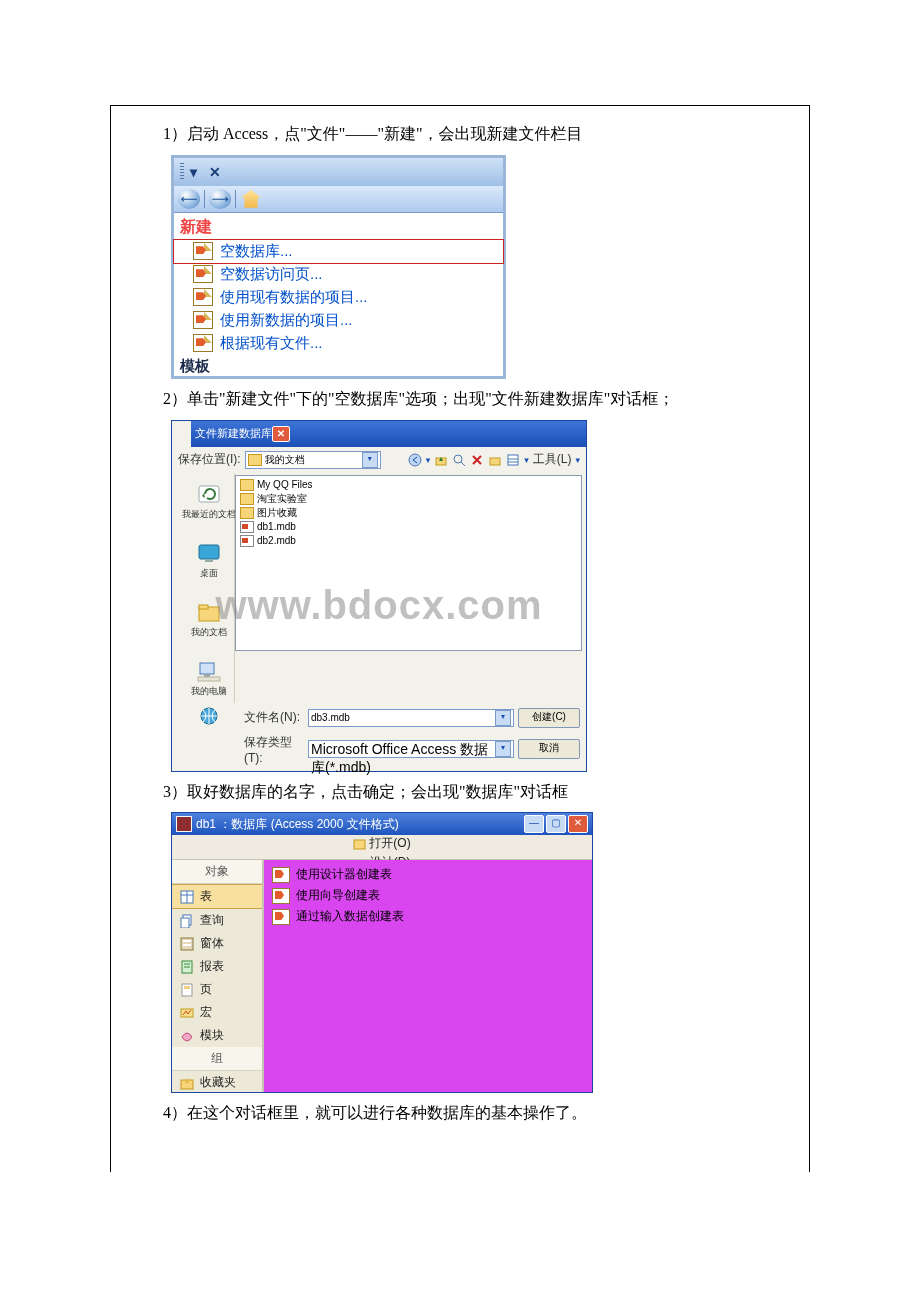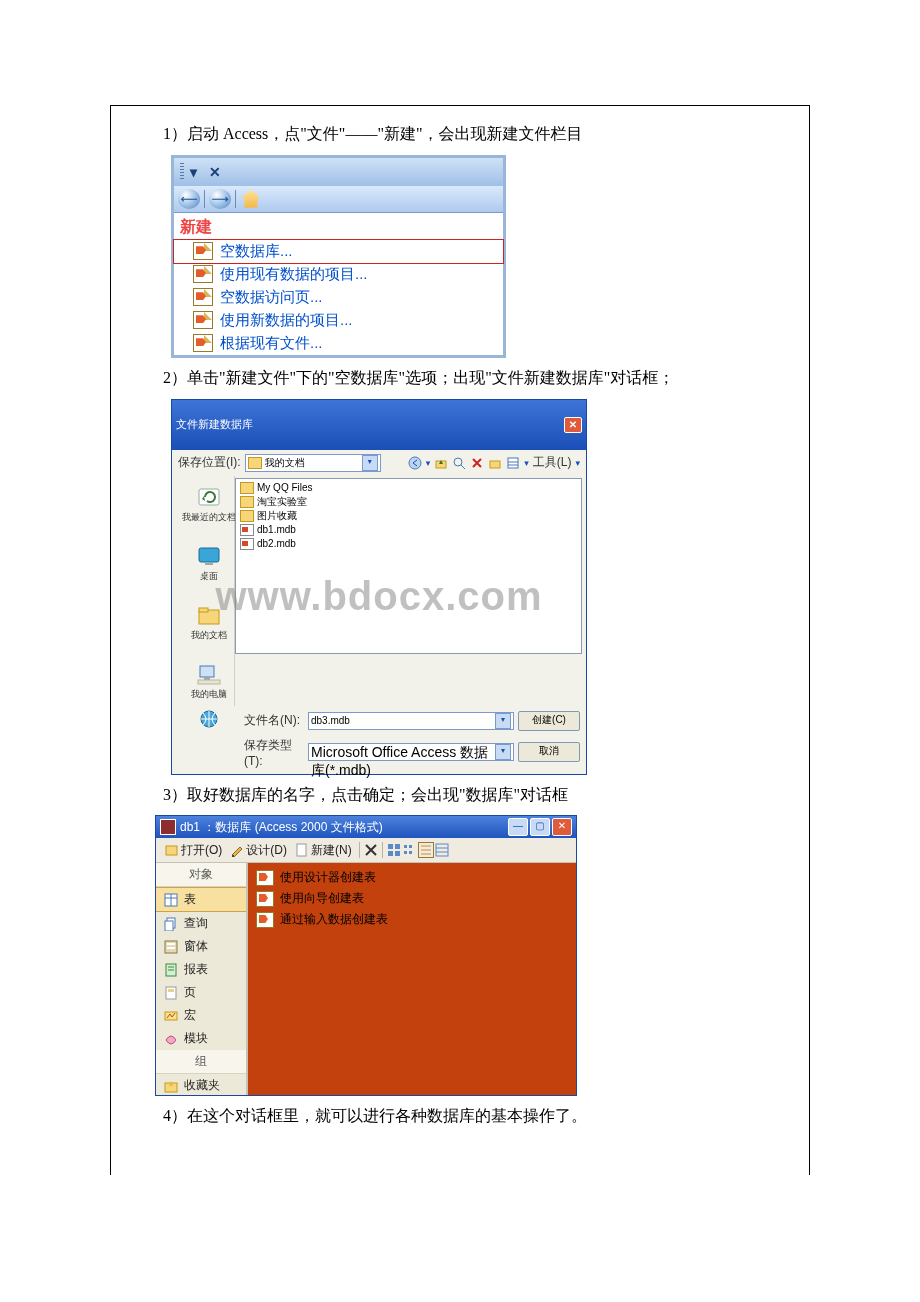--- a/index.html
+++ b/index.html
@@ -105,22 +105,22 @@
     border: 1px solid #1848a0;
     font-size: 11px;
     font-family: "SimSun", sans-serif;
     background: #f3f2ea;
     position: relative;
   }
   .dlg-titlebar {
     height: 18px;
     background: linear-gradient(#3e74d7, #1a4fb7);
     color: #fff; font-size: 11px;
-    display: flex; align-items: center; padding: 16px 4px;
-    justify-content: space-between;
+    display: flex; align-items: center; padding: 4px 4px;
+    margin-left: 19px;
   }
   .dlg-close {
     width: 16px; height: 14px; background: #e05a3c;
     color:#fff; text-align:center; line-height:13px; font-weight:bold;
     border:1px solid #fff; border-radius:2px; font-size:10px;
   }
   .dlg-controls {
     height: 20px; display:flex; align-items:center; gap:4px;
     padding: 3px 6px; background:#f3f2ea;
   }
@@ -175,21 +175,21 @@
     text-align:center;
     font-family: Arial, sans-serif;
     font-size: 40px; font-weight:700;
     color: rgba(140,140,140,0.55);
     letter-spacing: 1px;
     pointer-events:none;
   }
   
   .dbwin {
     width: 420px;
-    margin: 6px 0 6px 24px;
+    margin: 6px 0 6px 40px;
     border: 1px solid #1848a0;
     background: #efebe0;
     font-family: "SimSun","MS Shell Dlg", sans-serif;
   }
   .dbwin-titlebar {
     height: 22px;
     background: linear-gradient(#4e82de,#1e54bd);
     display:flex; align-items:center; color:#fff;
     padding:0 4px; justify-content:space-between;
     font-size: 12px;
@@ -202,20 +202,21 @@
   .winbtn {
     width:18px; height:16px; background:#c8dbf4; border:1px solid #fff;
     text-align:center; line-height:14px; font-size:10px; color:#1a4fb7;
     border-radius:2px;
   }
   .winbtn.close { background:#e05a3c; color:#fff;}
   .dbwin-toolbar {
     height: 24px; display:flex; align-items:center; gap:2px;
     padding: 0 6px; font-size:12px; color:#222;
     border-bottom:1px solid #c6c2b4;
+    flex-direction:column;
   }
   .tbtn { display:flex; align-items:center; gap:2px; padding:0 3px;}
   .tb-ic { width:14px; height:14px; }
   .tb-sep { width:1px; height:16px; background:#b8b49e; margin:0 2px;}
   .dbwin-body { display:flex; height: 232px;}
   .dbwin-sidebar {
     width: 90px;  background:#ece9d8;
     border-right:1px solid #c6c2b4;
     display:flex; flex-direction:column;
     font-size:12px;
@@ -224,21 +225,21 @@
     text-align:center; padding:3px 0; color:#5a5a5a;
     background:#f7f5ec; border-bottom:1px solid #d8d4c4;
   }
   .sb-item {
     display:flex; align-items:center; gap:6px;
     padding:3px 6px 3px 8px; color:#222;
   }
   .sb-item.active { background:#f7e0a0; border:1px solid #cba44a; border-left:none; border-right:none;}
   .sb-ic { width:14px; height:14px;}
   .dbwin-main {
-    flex:1; background:#c2410c; border-left:1px solid #c6c2b4;
+    flex:1; background:#d946ef; border-left:1px solid #c6c2b4;
     padding:4px;
   }
   .main-item {
     display:flex; align-items:center; gap:6px;
     font-size:12px; padding:2px 4px;
   }
   .main-ic {
     width:16px; height:14px; background:#fff; border:1px solid #9a7a2a;
     position:relative;
   }
@@ -269,34 +270,35 @@
         <span class="tp-divider"></span>
         <span class="tp-home"></span>
       </div>
       <div class="tp-section-head">新建</div>
       <div class="tp-item highlight">
         <span class="tp-icon"></span>
         <span>空数据库...</span>
       </div>
       <div class="tp-item">
         <span class="tp-icon"></span>
-        <span>使用现有数据的项目...</span>
+        <span>空数据访问页...</span>
       </div>
       <div class="tp-item">
         <span class="tp-icon"></span>
-        <span>空数据访问页...</span>
+        <span>使用现有数据的项目...</span>
       </div>
       <div class="tp-item">
         <span class="tp-icon"></span>
         <span>使用新数据的项目...</span>
       </div>
       <div class="tp-item">
         <span class="tp-icon"></span>
         <span>根据现有文件...</span>
       </div>
+      <div class="tp-partial">模板</div>
     </div>
 
     <div class="step-text" style="text-indent:2em;">2）单击"新建文件"下的"空数据库"选项；出现"文件新建数据库"对话框；</div>
 
     <div class="dlg">
       <div class="watermark">www.bdocx.com</div>
       <div class="dlg-titlebar">
         <span>文件新建数据库</span>
         <span class="dlg-close">✕</span>
       </div>

